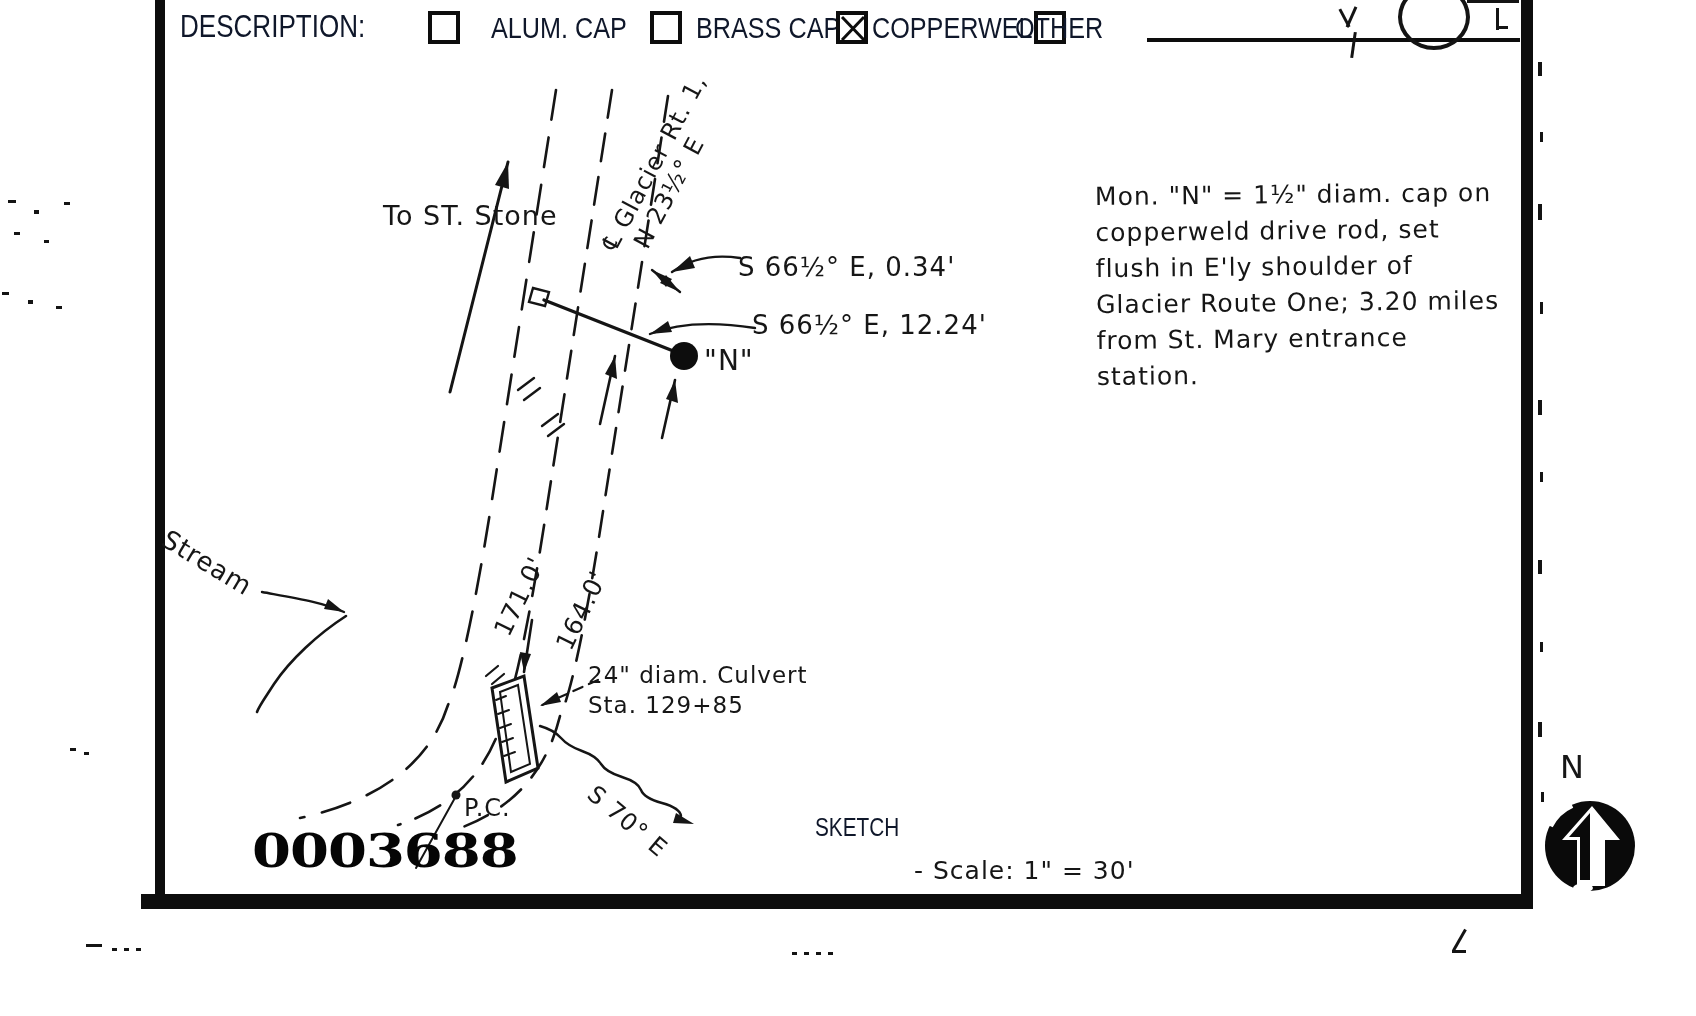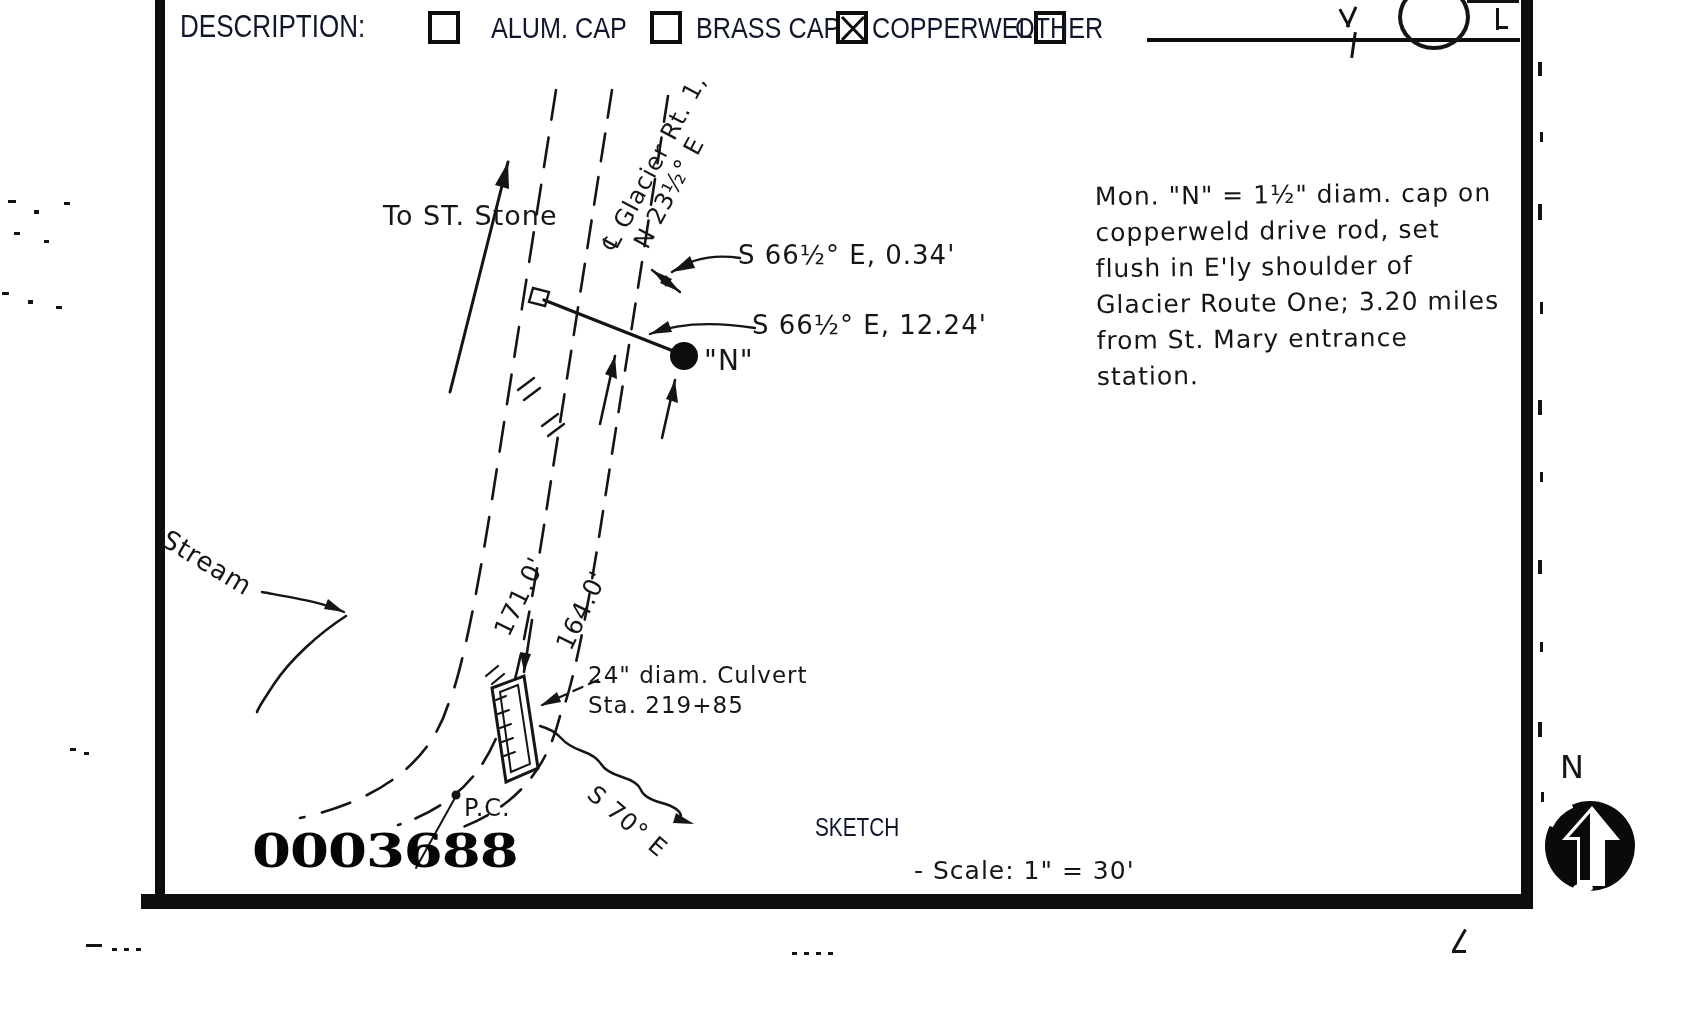--- a/index.html
+++ b/index.html
@@ -143,33 +143,33 @@
     <polygon points="1590,813 1569,837 1580,837 1580,880 1590,880" fill="#0a0a0a"></polygon>
     <ellipse cx="1583" cy="888" rx="10" ry="4.5" fill="#ffffff"></ellipse>
   </g>
 </svg>
 
 <div class="abs hand" style="left:383px;top:200px;font-size:27px;">To ST. Stone</div>
 
 <div class="abs hand rot" style="left:596px;top:242px;font-size:24px;transform:rotate(-62deg);">℄ Glacier Rt. 1,</div>
 <div class="abs hand rot" style="left:628px;top:240px;font-size:24px;transform:rotate(-62deg);">N 23½° E</div>
 
-<div class="abs hand" style="left:738px;top:240px;font-size:26px;">S 66½° E, 0.34'</div>
+<div class="abs hand" style="left:738px;top:252px;font-size:26px;">S 66½° E, 0.34'</div>
 <div class="abs hand" style="left:752px;top:310px;font-size:26px;">S 66½° E, 12.24'</div>
 
 <div class="abs hand" style="left:704px;top:344px;font-size:28px;">"N"</div>
 
 <div class="abs hand rot" style="left:488px;top:628px;font-size:25px;transform:rotate(-64deg);">171.0'</div>
 <div class="abs hand rot" style="left:550px;top:642px;font-size:25px;transform:rotate(-64deg);">164.0'</div>
 
 <div class="abs hand rot" style="left:172px;top:524px;font-size:26px;transform:rotate(31deg);">Stream</div>
 
 <div class="abs hand" style="left:588px;top:660px;font-size:23px;line-height:30px;">
   <div>24" diam. Culvert</div>
-  <div>Sta. 219+85</div>
+  <div>Sta. 129+85</div>
 </div>
 
 <div class="abs hand rot" style="left:600px;top:780px;font-size:24px;transform:rotate(40deg);">S 70° E</div>
 
 <div class="abs hand" style="left:464px;top:794px;font-size:24px;">P.C.</div>
 
 <div class="abs stamp" style="left:252px;top:824px;">0003688</div>
 
 <div class="abs printed" style="left:815px;top:812px;font-size:26px;">
   <span class="cond" style="transform:scaleX(0.8);">SKETCH</span>

